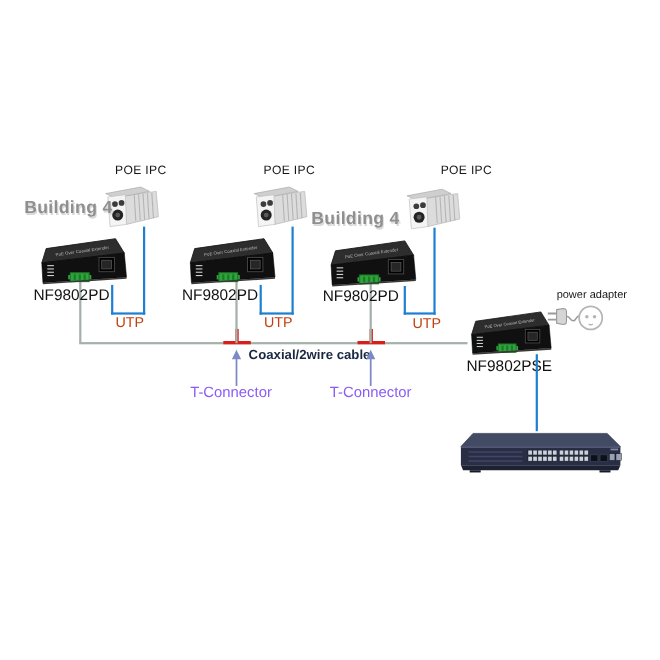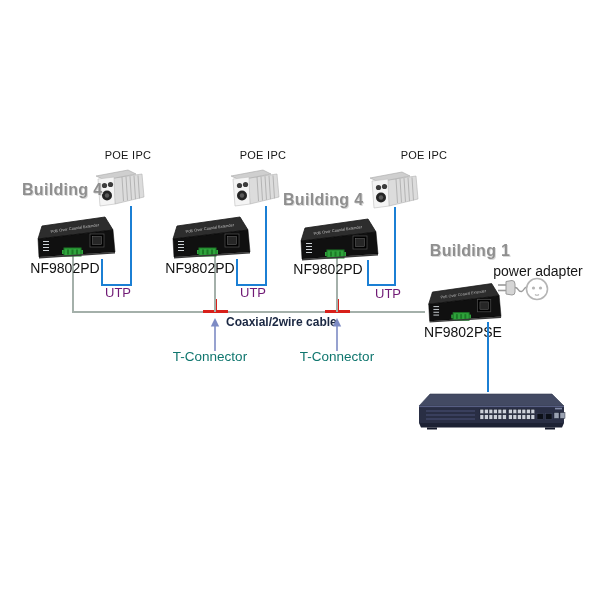--- a/index.html
+++ b/index.html
@@ -5,24 +5,24 @@
   html,body{margin:0;padding:0;background:#ffffff;}
   #canvas{
     position:relative;width:600px;height:600px;background:#ffffff;overflow:hidden;
     font-family:"Liberation Sans", sans-serif;
   }
   .abs{position:absolute;}
   .label{white-space:nowrap;}
   .poe-label{font-size:11px;font-weight:normal;color:#161616;letter-spacing:.3px;text-align:center;}
   .building-label{font-size:16px;font-weight:bold;color:#8f8f8f;text-shadow:1px 1px 0 #d9d9d9;text-align:center;letter-spacing:.3px;}
   .model-label{font-size:14px;color:#121212;text-align:center;}
-  .utp-label{font-size:13px;color:#701a75;text-align:center;}
+  .utp-label{font-size:13px;color:#c2410c;text-align:center;}
   .coax-label{font-size:12px;font-weight:600;color:#1a2742;text-align:center;}
-  .tconn-label{font-size:13.5px;color:#0f766e;text-align:center;}
-  .power-label{font-size:14px;color:#161616;text-align:center;}
+  .tconn-label{font-size:13.5px;color:#8b5cf6;text-align:center;}
+  .power-label{font-size:10px;color:#161616;text-align:center;}
   .switch-label{font-size:13.5px;color:#1c2430;text-align:center;}
 
   .utp-cable{background:#1b7fd4;}
   .coax-line{background:#a4b0aa;}
   .red-mark{background:#d8201a;}
 
   
   .g0-poe{left:96px;top:149px;width:64px;}
   .g0-cam{left:92px;top:167px;}
   .g0-bld{left:22px;top:181px;width:80px;}
@@ -236,21 +236,20 @@
     <g fill="#1c7a26">
         <rect x="34" y="38.5" width="2" height="5"></rect>
         <rect x="38.5" y="38.5" width="2" height="5"></rect>
         <rect x="43" y="38.5" width="2" height="5"></rect>
       </g>
     <polygon points="6,46 82,41 82,42.5 6,47.5" fill="#383838"></polygon>
   </svg>
   <div class="abs label model-label g2-model">NF9802PD</div>
   <div class="abs label utp-label g2-utp">UTP</div>
 
-  <div class="abs label building-label b1-bld">Building 1</div>
   <div class="abs label power-label b1-power">power adapter</div>
   <svg class="abs b1-plug" width="54" height="27" viewBox="0 0 54 27">
     <line x1="2" y1="9" x2="10" y2="9" stroke="#9a9a9a" stroke-width="1.6"></line>
     <line x1="2" y1="14.5" x2="10" y2="14.5" stroke="#9a9a9a" stroke-width="1.6"></line>
     <path d="M10,5.5 L16,4.5 Q19,4.5 19,8 L19,16 Q19,19 16,19 L10,18 Z" fill="#d5d5d5" stroke="#9a9a9a" stroke-width="1"></path>
     <path d="M19,11.5 c4,0 2.5,4.5 6.5,4 c3,-0.4 2,-5 6,-4.5" fill="none" stroke="#9a9a9a" stroke-width="1.4"></path>
     <circle cx="41" cy="13" r="10.5" fill="#ffffff" stroke="#b5b5b5" stroke-width="1.6"></circle>
     <circle cx="37.5" cy="12" r="1.6" fill="#b5b5b5"></circle>
     <circle cx="44.5" cy="12" r="1.6" fill="#b5b5b5"></circle>
     <path d="M39,18.5 q2,1.5 4,0" fill="none" stroke="#b5b5b5" stroke-width="1.2"></path>

